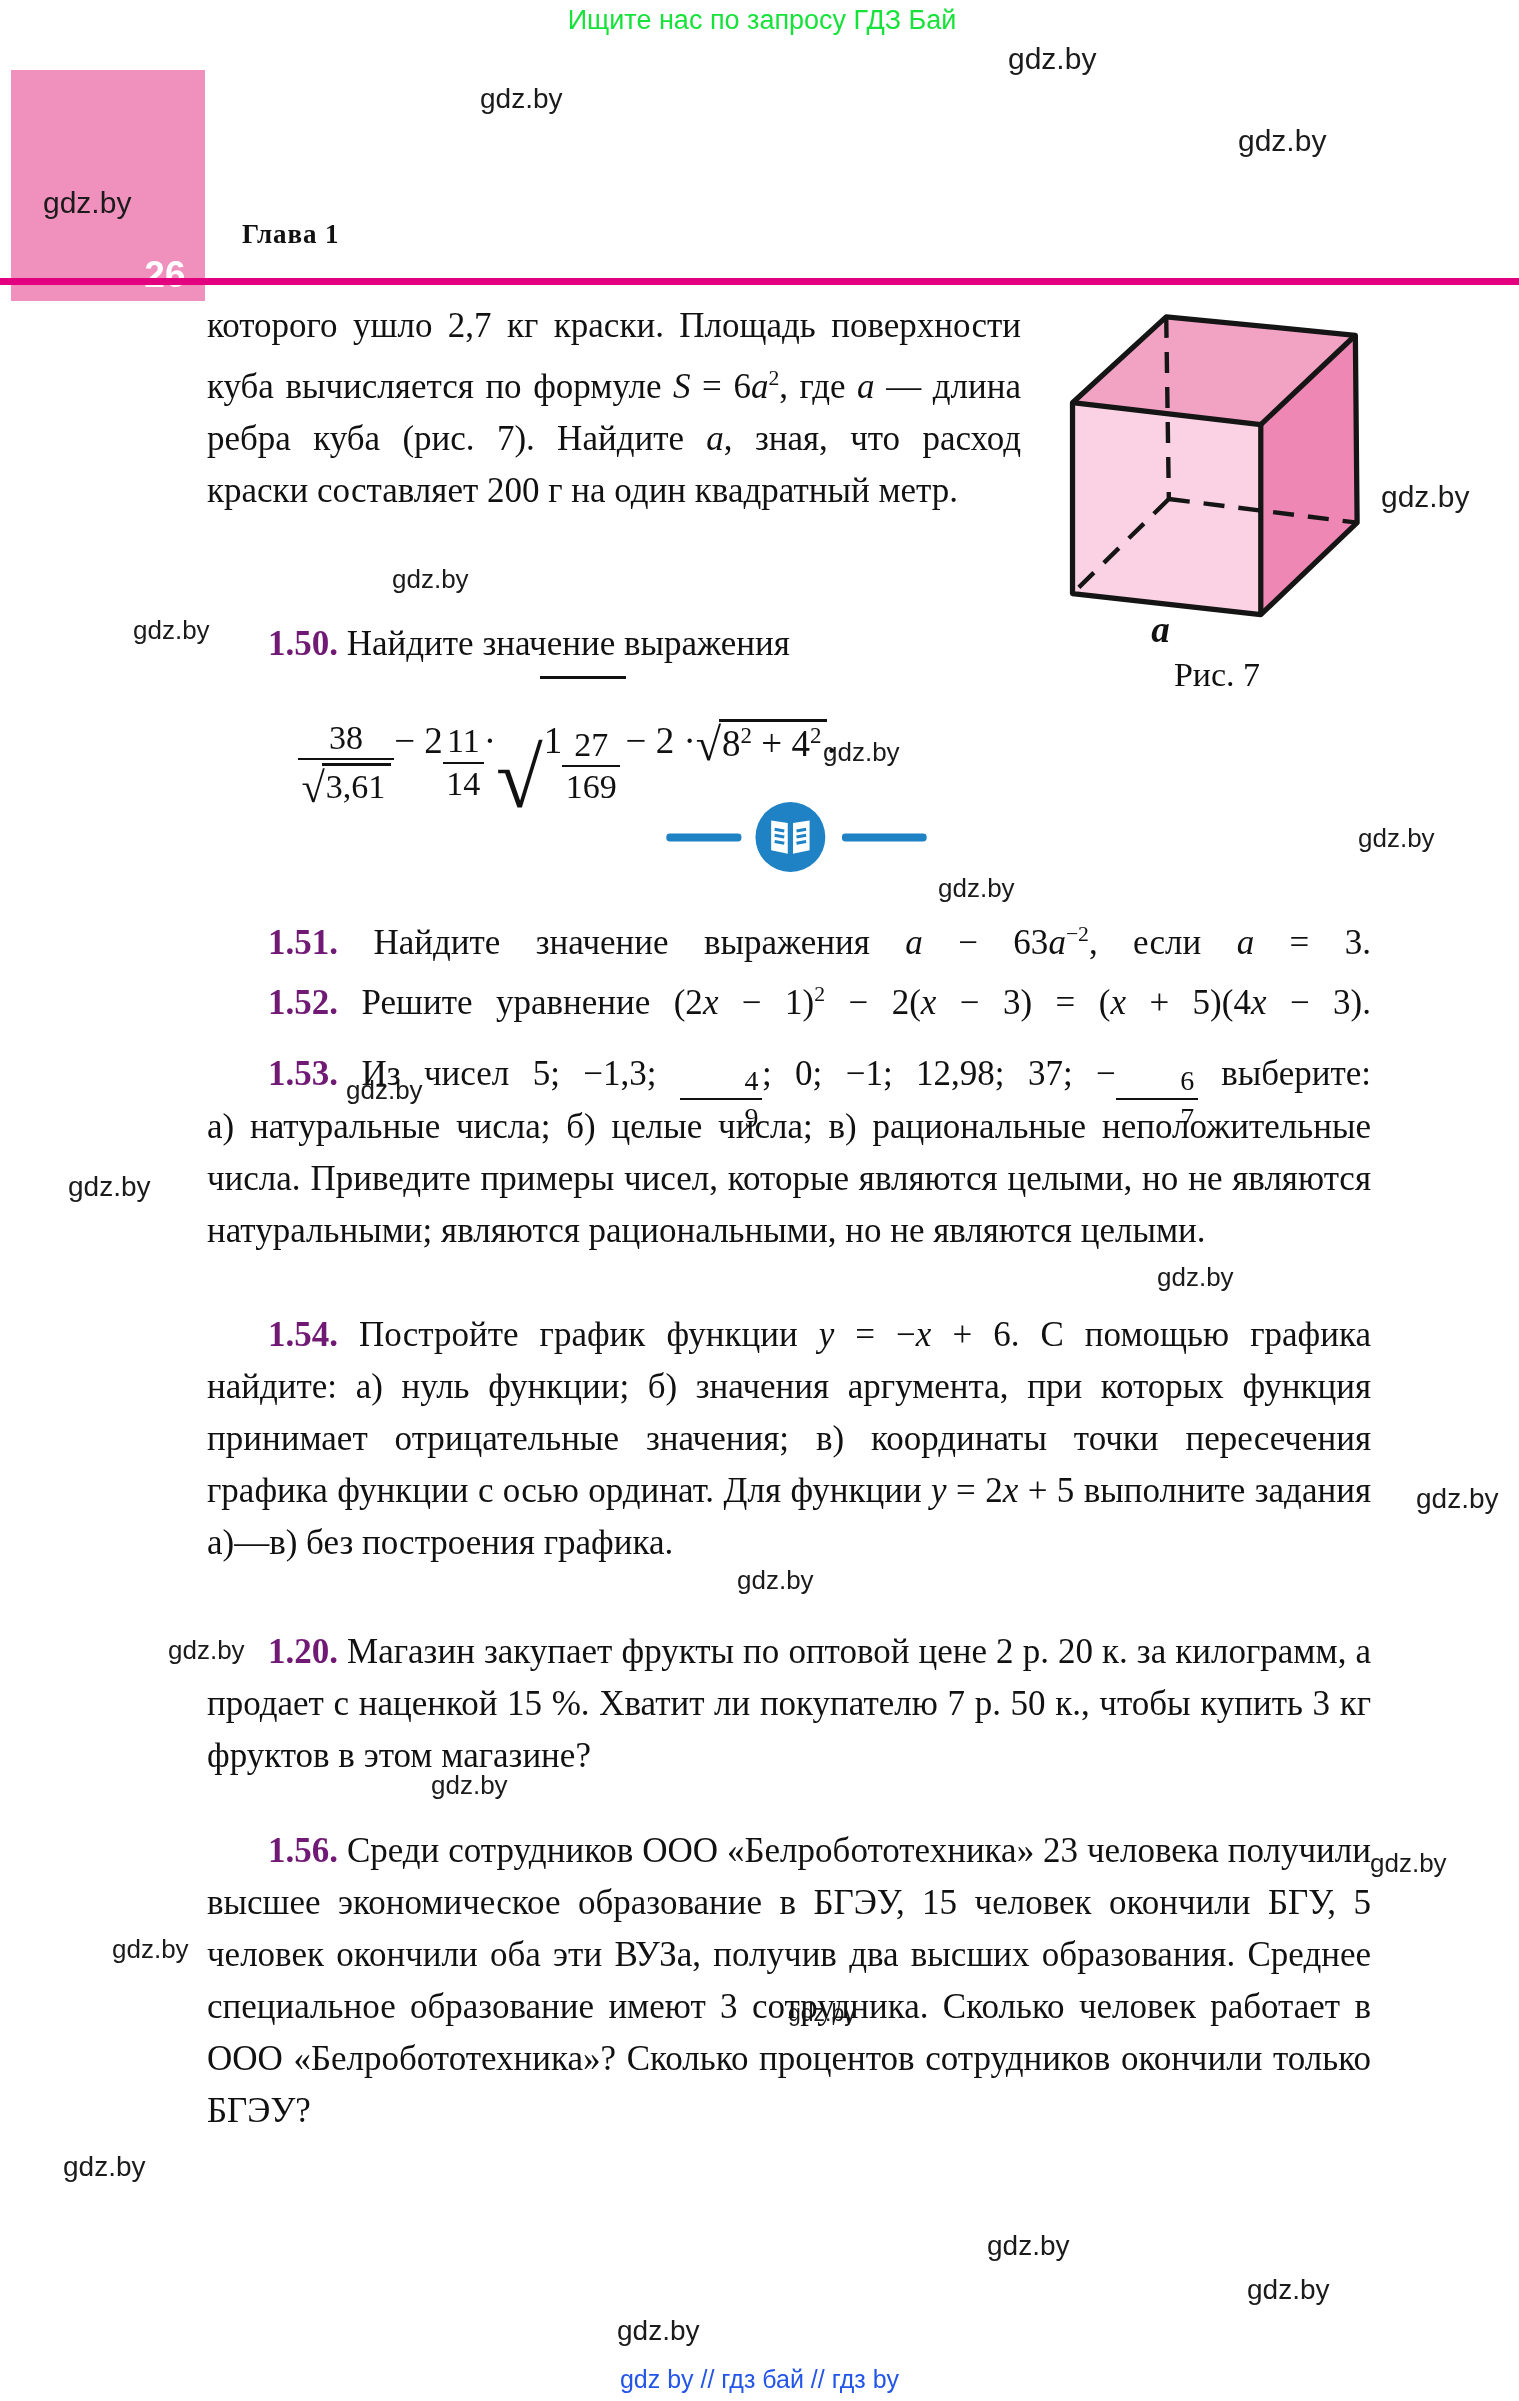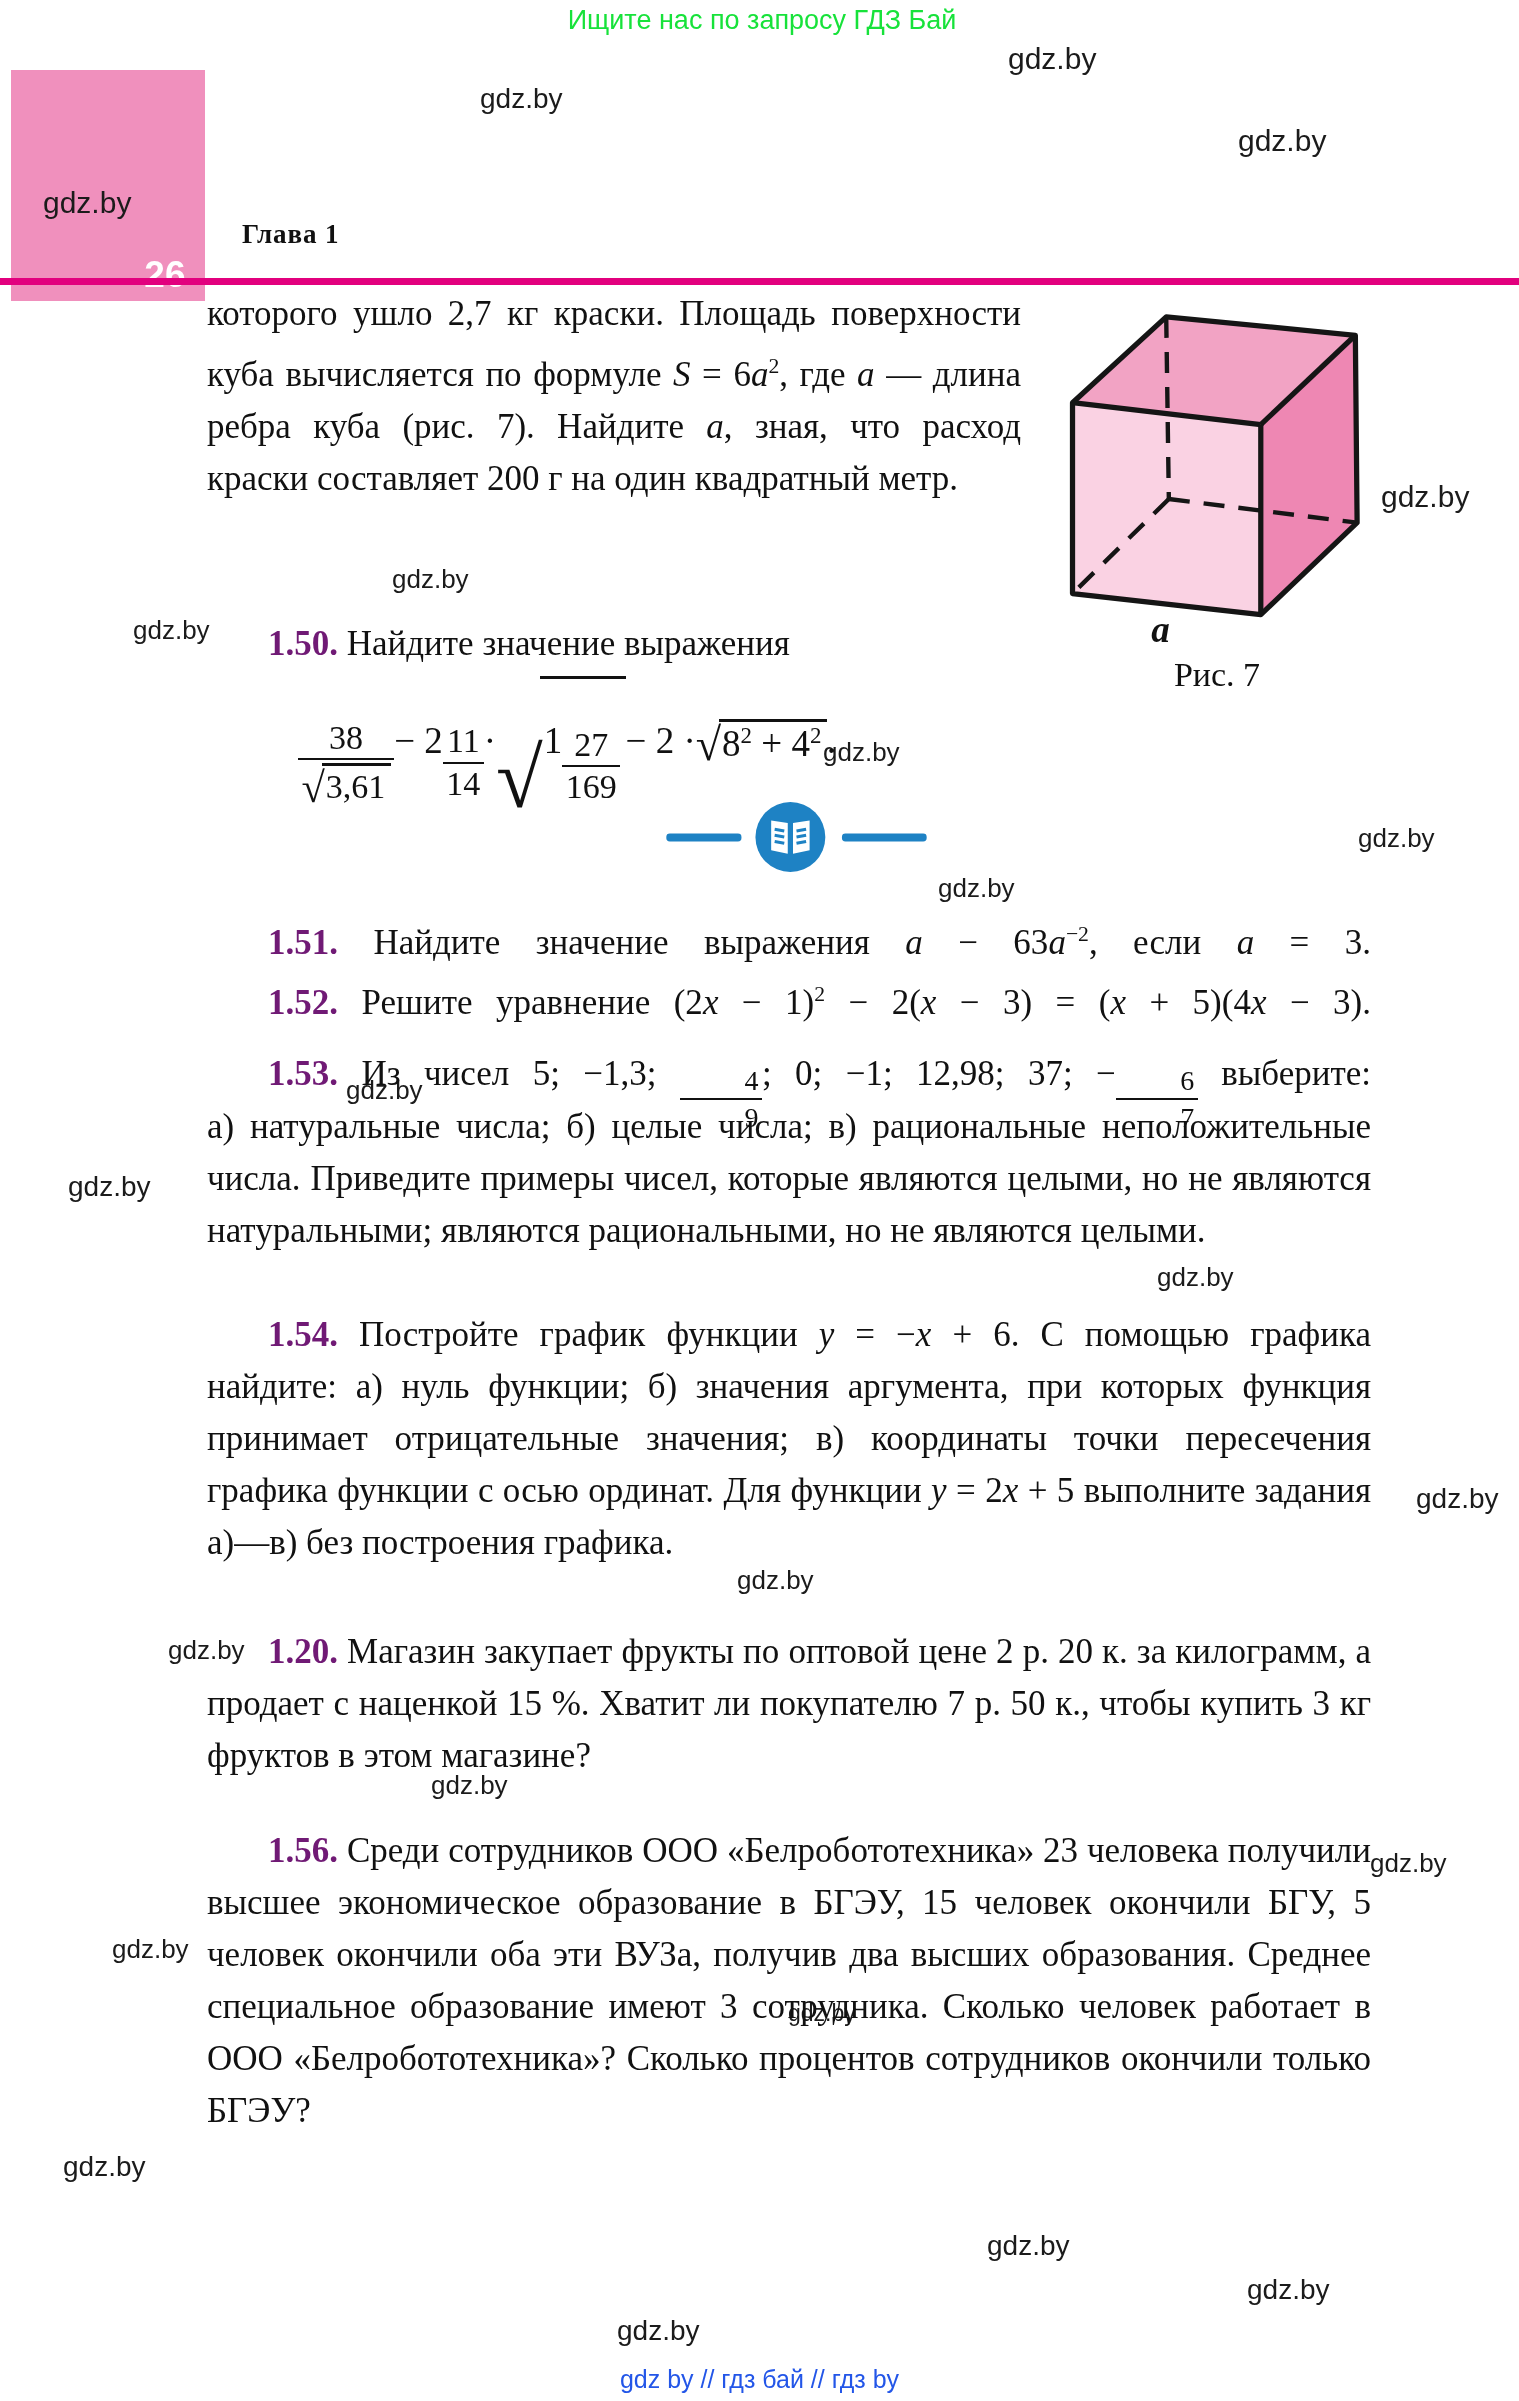--- a/index.html
+++ b/index.html
@@ -69,21 +69,21 @@
       <span class="wm" style="left: 1370px; top: 1848px; font-size: 26px; color: rgb(27, 27, 27);">gdz.by</span>
       <span class="wm" style="left: 112px; top: 1934px; font-size: 26px; color: rgb(27, 27, 27);">gdz.by</span>
       <span class="wm" style="left: 788px; top: 2000px; font-size: 23px; color: rgb(27, 27, 27);">gdz.by</span>
       <span class="wm" style="left: 63px; top: 2151px; font-size: 28px; color: rgb(27, 27, 27);">gdz.by</span>
       <span class="wm" style="left: 987px; top: 2230px; font-size: 28px; color: rgb(27, 27, 27);">gdz.by</span>
       <span class="wm" style="left: 1247px; top: 2274px; font-size: 28px; color: rgb(27, 27, 27);">gdz.by</span>
       <span class="wm" style="left: 617px; top: 2315px; font-size: 28px; color: rgb(27, 27, 27);">gdz.by</span>
     </div>
 
   <div id="text-layer">
-      <div class="para" style="left: 207px; top: 288px; width: 814px;"><span>которого ушло 2,7 кг краски. Площадь поверхности куба вычисляется по формуле </span><i>S</i><span> = 6</span><i>a</i><sup>2</sup><span>, где </span><i>a</i><span> — длина ребра куба (рис. 7). Найдите </span><i>a</i><span>, зная, что расход краски составляет 200 г на один квадратный метр.</span></div>
+      <div class="para" style="left: 207px; top: 300px; width: 814px;"><span>которого ушло 2,7 кг краски. Площадь поверхности куба вычисляется по формуле </span><i>S</i><span> = 6</span><i>a</i><sup>2</sup><span>, где </span><i>a</i><span> — длина ребра куба (рис. 7). Найдите </span><i>a</i><span>, зная, что расход краски составляет 200 г на один квадратный метр.</span></div>
       <div class="para" style="left: 207px; top: 618px; width: 1164px; text-indent: 61px;"><span class="pn">1.50. </span><span>Найдите значение выражения</span></div>
       <div class="para jlast" style="left: 207px; top: 908px; width: 1164px; text-indent: 61px;"><span class="pn">1.51. </span><span>Найдите значение выражения </span><i>a</i><span> − 63</span><i>a</i><sup>−2</sup><span>, если </span><i>a</i><span> = 3.</span></div>
       <div class="para jlast" style="left: 207px; top: 968px; width: 1164px; text-indent: 61px;"><span class="pn">1.52. </span><span>Решите уравнение (2</span><i>x</i><span> − 1)</span><sup>2</sup><span> − 2(</span><i>x</i><span> − 3) = (</span><i>x</i><span> + 5)(4</span><i>x</i><span> − 3).</span></div>
       <div class="para jlast" style="left: 207px; top: 1022px; width: 1164px; text-indent: 61px;"><span class="pn">1.53. </span><span>Из чисел 5; −1,3; </span><span class="fr"><span class="nu">4</span><span class="de">9</span></span><span>; 0; −1; 12,98; 37; −</span><span class="fr"><span class="nu">6</span><span class="de">7</span></span><span> выберите:</span></div>
       <div class="para" style="left: 207px; top: 1101px; width: 1164px;"><span>а) натуральные числа; б) целые числа; в) рациональные неположительные числа. Приведите примеры чисел, которые являются целыми, но не являются натуральными; являются рациональными, но не являются целыми.</span></div>
       <div class="para" style="left: 207px; top: 1309px; width: 1164px; text-indent: 61px;"><span class="pn">1.54. </span><span>Постройте график функции </span><i>y</i><span> = −</span><i>x</i><span> + 6. С помощью графика найдите: а) нуль функции; б) значения аргумента, при которых функция принимает отрицательные значения; в) координаты точки пересечения графика функции с осью ординат. Для функции </span><i>y</i><span> = 2</span><i>x</i><span> + 5 выполните задания а)—в) без построения графика.</span></div>
       <div class="para" style="left: 207px; top: 1626px; width: 1164px; text-indent: 61px;"><span class="pn">1.20. </span><span>Магазин закупает фрукты по оптовой цене 2 р. 20 к. за килограмм, а продает с наценкой 15 %. Хватит ли покупателю 7 р. 50 к., чтобы купить 3 кг фруктов в этом магазине?</span></div>
       <div class="para" style="left: 207px; top: 1825px; width: 1164px; text-indent: 61px;"><span class="pn">1.56. </span><span>Среди сотрудников ООО «Белробототехника» 23 человека получили высшее экономическое образование в БГЭУ, 15 человек окончили БГУ, 5 человек окончили оба эти ВУЗа, получив два высших образования. Среднее специальное образование имеют 3 сотрудника. Сколько человек работает в ООО «Белробототехника»? Сколько процентов сотрудников окончили только БГЭУ?</span></div>
     </div>
 

